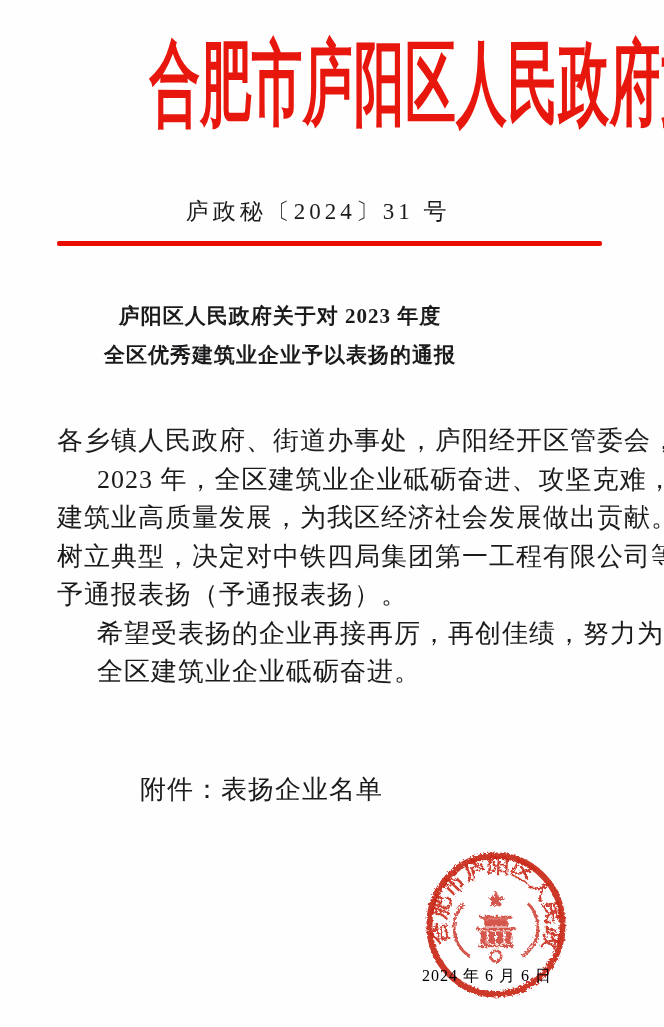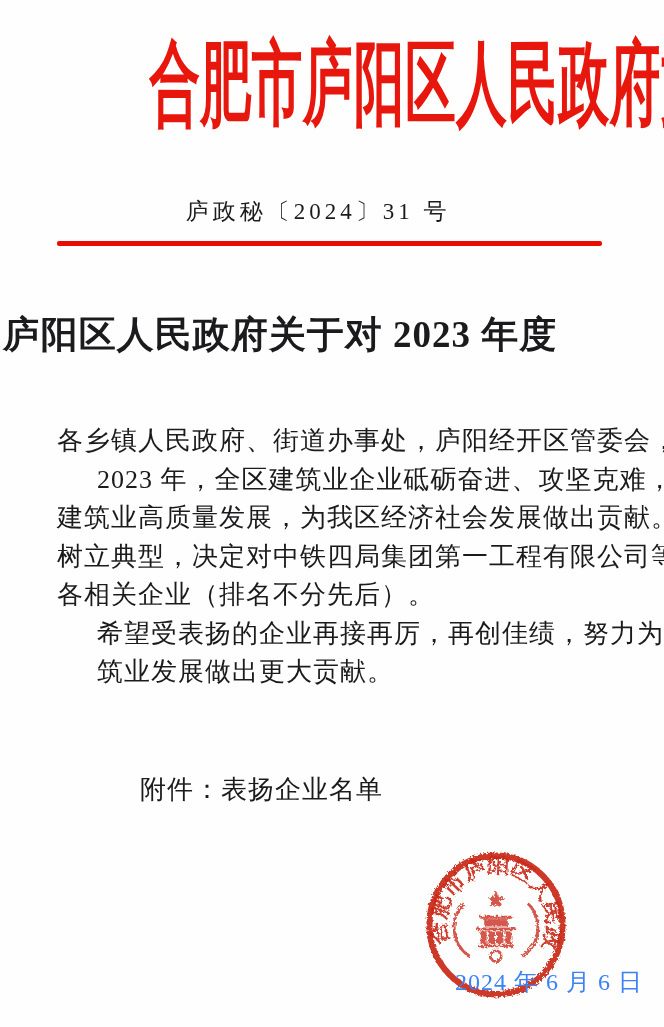--- a/index.html
+++ b/index.html
@@ -48,26 +48,26 @@
     top: 241px;
     left: 57px;
     width: 545px;
     height: 5px;
     background: var(--rule-red, #ea0c00);
     border-radius: 2px;
   }
 
   .doc-title {
     position: absolute;
-    top: 315px;
+    top: 297px;
     left: 0;
     width: 560px;
     text-align: center;
     font-weight: bold;
-    font-size: 37px;
+    font-size: 21px;
     line-height: 39px;
     letter-spacing: 1px;
     white-space: nowrap;
   }
 
   .body-text {
     position: absolute;
     top: 423px;
     left: 57px;
     width: 570px;
@@ -95,50 +95,50 @@
     top: 847px;
     width: 150px;
     height: 156px;
     color: var(--seal-red, #c9281a);
   }
 
   .doc-date {
     position: absolute;
     top: 966px;
     left: 422px;
-    font-size: 24px;
+    font-size: 16px;
     letter-spacing: 1px;
     white-space: nowrap;
-    color: #3b82f6;
-    margin-left: 33px;
+    color: #000000;
   }
 </style>
 </head>
 <body>
 
 <div class="page">
 
   <div class="letterhead">合肥市庐阳区人民政府文件</div>
 
   <div class="doc-number">庐政秘〔2024〕31 号</div>
 
   <div class="red-rule"></div>
 
   <div class="doc-title">
     <div>庐阳区人民政府关于对 2023 年度</div>
+    <div>全区优秀建筑业企业予以表扬的通报</div>
   </div>
 
   <div class="body-text">
     <div class="line">各乡镇人民政府、街道办事处，庐阳经开区管委会，区住建局，</div>
     <div class="line indent">2023 年，全区建筑业企业砥砺奋进、攻坚克难，推动了我区</div>
     <div class="line">建筑业高质量发展，为我区经济社会发展做出贡献。为表扬先进，</div>
     <div class="line">树立典型，决定对中铁四局集团第一工程有限公司等 20 家企业给</div>
-    <div class="line">各相关企业（排名不分先后）。</div>
+    <div class="line">予通报表扬（予通报表扬）。</div>
     <div class="line indent">希望受表扬的企业再接再厉，再创佳绩，努力为推进我区建</div>
-    <div class="line indent">筑业发展做出更大贡献。</div>
+    <div class="line indent">全区建筑业企业砥砺奋进。</div>
   </div>
 
   <div class="attachment">附件：表扬企业名单</div>
 
   <svg class="seal" viewBox="0 0 160 160" preserveAspectRatio="none">
     <defs>
       <path id="sealArc" d="M 29.3 98.5 A 54 54 0 1 1 130.7 98.5" fill="none"></path>
       <filter id="stampRough" x="-15%" y="-15%" width="130%" height="130%">
         <feTurbulence type="fractalNoise" baseFrequency="0.4" numOctaves="2" seed="7" result="n"></feTurbulence>
         <feDisplacementMap in="SourceGraphic" in2="n" scale="5"></feDisplacementMap>

